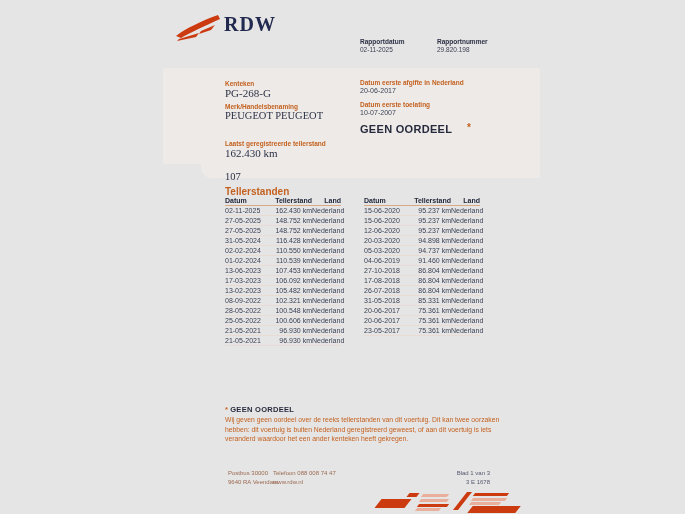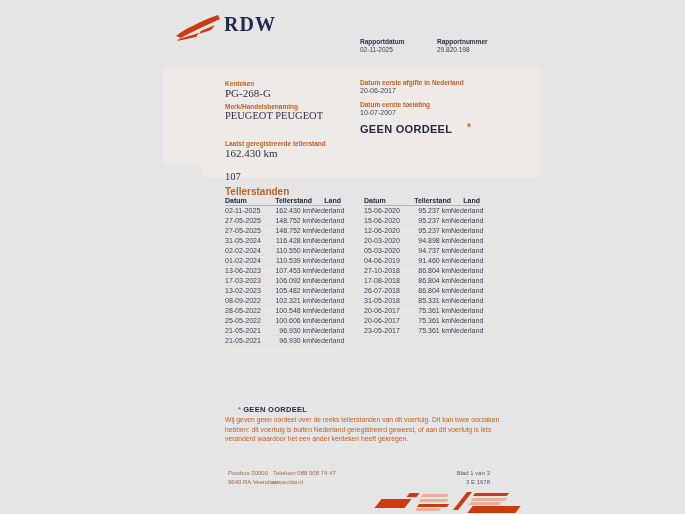--- a/index.html
+++ b/index.html
@@ -244,21 +244,21 @@
           <span class="tcell c2">Nederland</span>
         </div>
         <div class="trow">
           <span class="tcell c0">23-05-2017</span>
           <span class="tcell c1">75.361 km</span>
           <span class="tcell c2">Nederland</span>
         </div>
       </div>
   </div>
 
-  <div class="abs fn-head" style="left:225px;top:405px;margin-left:13px;">
+  <div class="abs fn-head" style="left:225px;top:405px;">
     <span class="fn-star">*</span><span>GEEN OORDEEL</span>
   </div>
   <div class="abs fn-text" style="left:225px;top:415px;">Wij geven geen oordeel over de reeks tellerstanden van dit voertuig. Dit kan twee oorzaken hebben: dit voertuig is buiten Nederland geregistreerd geweest, of aan dit voertuig is iets veranderd waardoor het een ander kenteken heeft gekregen.</div>
 
   <div class="abs foot" style="left:228px;top:469px;">
     <div>Postbus 30000</div>
     <div>9640 RA Veendam</div>
   </div>
   <div class="abs foot" style="left:273px;top:469px;">
     <div>Telefoon 088 008 74 47</div>

